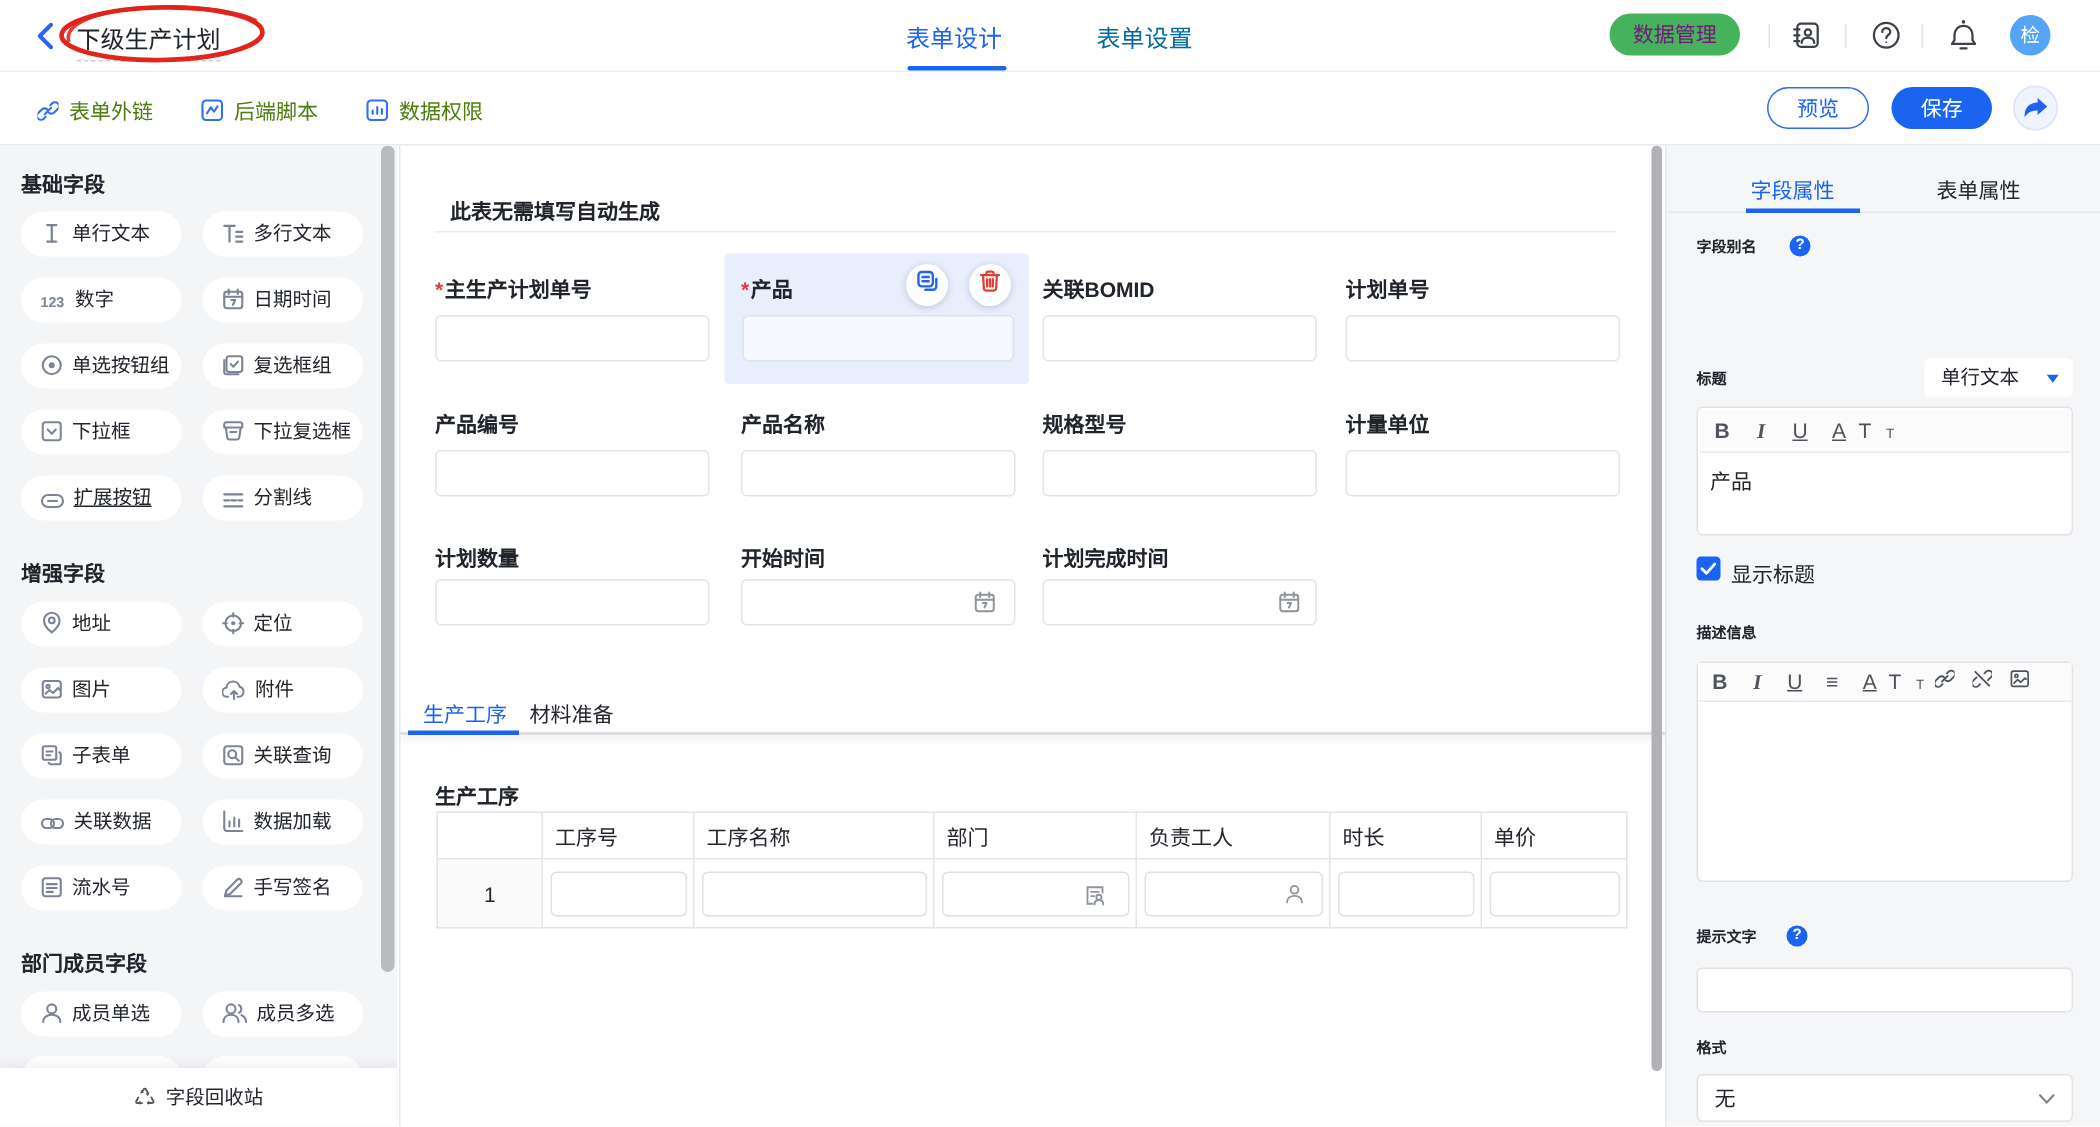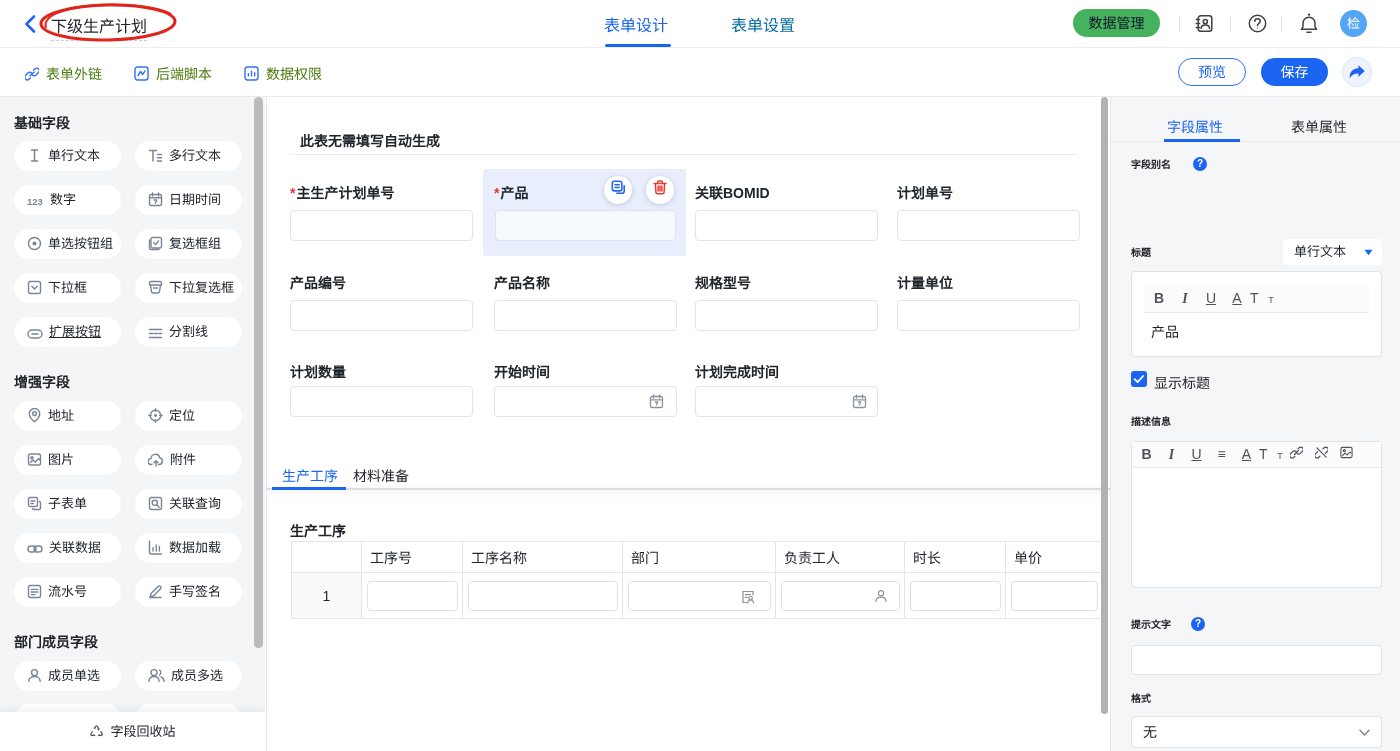--- a/index.html
+++ b/index.html
@@ -7,21 +7,21 @@
 body{font-family:"Liberation Sans",sans-serif;color:#21252b;background:#fff;position:relative;font-size:14px;}
 
 #topbar{position:absolute;left:0;top:0;width:1400px;height:48px;background:#fff;border-bottom:1px solid #edeef1;z-index:30;}
 #backicon{position:absolute;left:24px;top:15px;}
 #title{position:absolute;left:51px;top:13px;font-size:16px;color:#20242b;border-bottom:1px dashed #c9ccd2;padding-bottom:3px;}
 #redellipse{position:absolute;left:36px;top:1px;z-index:40;}
 .tab-top{position:absolute;top:12px;font-size:16px;color:#0369a1;}
 #tabA{left:604px;color:#1b63f1;}
 #tabB{left:731px;}
 #tabAline{position:absolute;left:605px;top:44px;width:66px;height:3px;background:#1b63f1;border-radius:2px;}
-#btn-green{position:absolute;left:1073px;top:9px;width:87px;height:28px;background:#47b25e;border-radius:14px;color:#0f172a;font-size:14px;text-align:center;line-height:28px;}
+#btn-green{position:absolute;left:1073px;top:9px;width:87px;height:28px;background:#47b25e;border-radius:14px;color:#701a75;font-size:14px;text-align:center;line-height:28px;}
 .tsep{position:absolute;top:16px;width:1px;height:16px;background:#dfe1e5;}
 .topicon{position:absolute;top:14px;}
 #avatar{position:absolute;left:1340px;top:10px;width:27px;height:27px;border-radius:50%;background:#54a5f6;color:#fff;font-size:13px;text-align:center;line-height:27px;}
 
 #toolbar{position:absolute;left:0;top:48px;width:1400px;height:49px;background:#fff;border-bottom:1px solid #e9eaee;z-index:29;}
 .tool-link{position:absolute;top:15px;height:20px;font-size:14px;color:#4d7c0f;}
 .tool-link svg{vertical-align:-2px;margin-right:7px;}
 #btn-preview{position:absolute;left:1178px;top:10px;width:68px;height:28px;border:1px solid #2e6cf3;border-radius:14px;color:#1b63f1;font-size:14px;text-align:center;line-height:26px;background:#fff;}
 #btn-save{position:absolute;left:1261px;top:10px;width:67px;height:28px;background:#1b63f1;border-radius:14px;color:#fff;font-size:14px;text-align:center;line-height:28px;}
 #btn-share{position:absolute;left:1342px;top:9px;width:30px;height:30px;background:#eef3fd;border:1px solid #d9e4fa;border-radius:50%;}
@@ -289,21 +289,21 @@
   <div id="cvtabline"></div>
   <div class="cv-tab" style="left:15px;top:368px;color:#1b63f1;">生产工序</div>
   <div class="cv-tab" style="left:86px;top:368px;color:#23262d;">材料准备</div>
   <div style="position:absolute;left:23px;top:423px;font-size:14px;font-weight:bold;">生产工序</div>
   <table id="ftable">
     <tbody>
         <tr class="hd">
           <td style="width:70px;"></td>
           <td style="width:101px;">工序号</td>
           <td style="width:160px;">工序名称</td>
-          <td style="width:153px;">部门</td>
+          <td style="width:135px;">部门</td>
           <td style="width:129px;">负责工人</td>
           <td style="width:101px;">时长</td>
           <td style="width:97px;">单价</td>
         </tr>
     <tr class="bd">
           <td style="background:#fafafa;text-align:center;padding:0;">1</td>
       <td style="padding:0;">
             <div class="cellin" style="margin:0 auto;"></div>
           </td>
       <td style="padding:0;">
@@ -343,21 +343,21 @@
   <div class="rp-tab" style="left:56px;color:#1b63f1;">字段属性</div>
   <div class="rp-tab" style="left:180px;color:#23262d;">表单属性</div>
   <div id="rptabdiv"></div>
   <div id="rptabline"></div>
   <div class="rp-label" style="top:59px;">字段别名</div>
   <div class="qmark" style="left:82px;top:60px;">?</div>
   <div class="rp-label" style="top:147px;">标题</div>
   <div style="position:absolute;left:172px;top:142px;width:99px;height:26px;background:#fff;border-radius:4px;font-size:13px;line-height:26px;padding-left:11px;">单行文本<svg style="position:absolute;right:9px;top:10px;" width="9" height="7" viewBox="0 0 9 7">
         <path d="M0.5 0.8 h8 l-4 5.4z" fill="#1b63f1"></path>
       </svg></div>
-  <div class="rp-input" style="top:174px;height:86px;padding:12px;">
+  <div class="rp-input" style="top:174px;height:86px;padding:1px;">
     <div class="ed-tool" style="padding-left:2px;"><span style="font-weight:bold;">B</span><span style="font-style:italic;font-family:'Liberation Serif',serif;font-weight:bold;">I</span><span style="text-decoration:underline;">U</span><span style="text-decoration:underline;">A</span><span style="letter-spacing:-1px;">T<span style="font-size:9px;">T</span></span></div>
     <div style="padding:8px 7px;font-size:14px;">产品</div>
   </div>
   <div style="position:absolute;left:20px;top:274px;width:16px;height:16px;background:#1b63f1;border-radius:3px;"><svg width="16" height="16" viewBox="0 0 16 16">
         <path d="M3.6 8.2 l3 3 5.6-6.2" fill="none" stroke="#fff" stroke-width="1.8" stroke-linecap="round" stroke-linejoin="round"></path>
       </svg></div>
   <div style="position:absolute;left:43px;top:275px;font-size:14px;">显示标题</div>
   <div class="rp-label" style="top:316px;">描述信息</div>
   <div class="rp-input" style="top:344px;height:147px;padding:0;">
     <div class="ed-tool" style="height:26px;padding-left:2px;"><span style="font-weight:bold;line-height:25px;width:25px;">B</span><span style="font-style:italic;font-family:'Liberation Serif',serif;font-weight:bold;line-height:25px;width:25px;">I</span><span style="text-decoration:underline;line-height:25px;width:25px;">U</span><span style="line-height:25px;width:25px;">≡</span><span style="text-decoration:underline;line-height:25px;width:25px;">A</span><span style="line-height:25px;width:25px;letter-spacing:-1px;">T<span style="font-size:9px;">T</span></span><span style="line-height:25px;width:25px;"><svg width="13" height="13" viewBox="0 0 14 14" fill="none" stroke="#4e535b" stroke-width="1.3" stroke-linecap="round">

